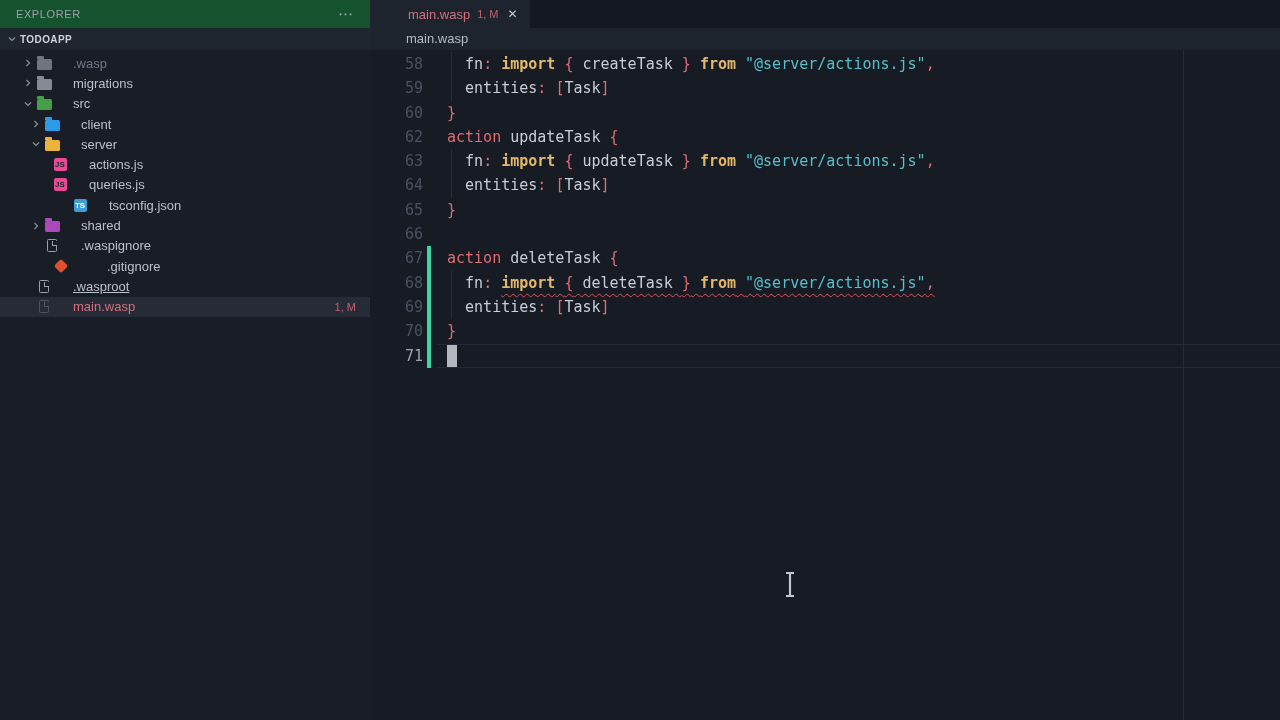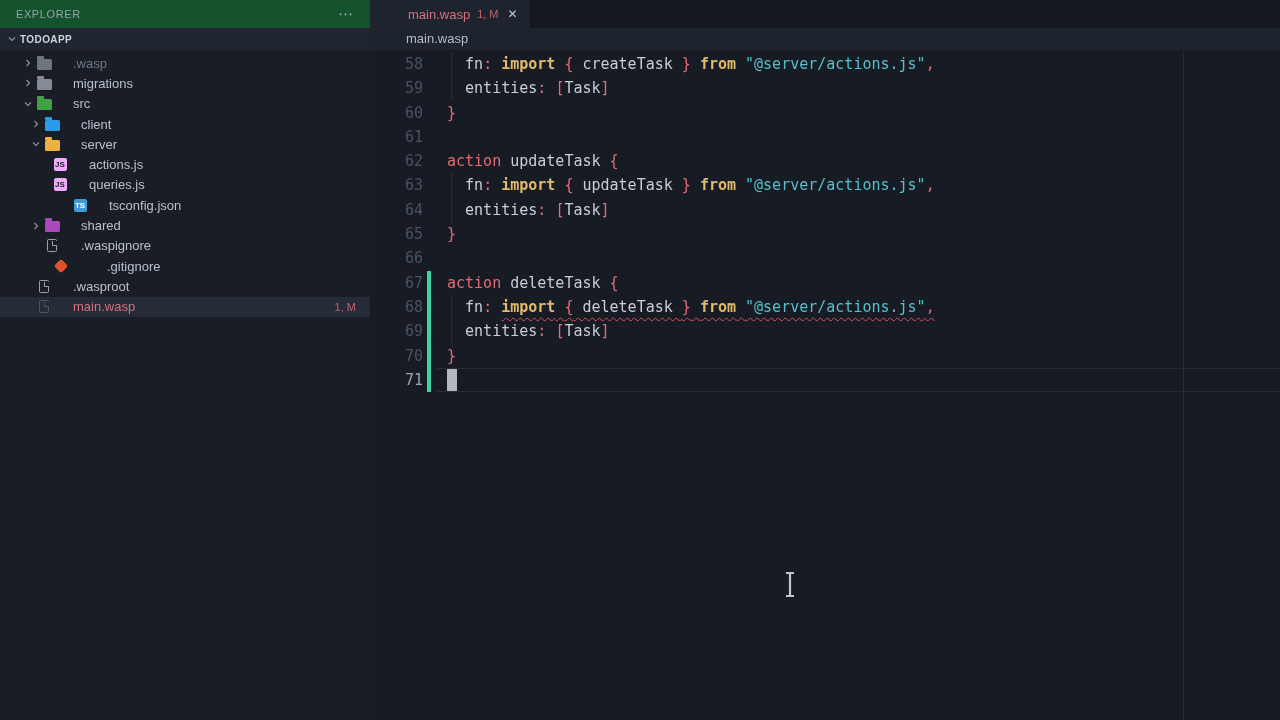--- a/index.html
+++ b/index.html
@@ -34,21 +34,21 @@
   .badge-txt{margin-left:auto;margin-right:14px;font-size:11px;color:var(--badge_red);}
   .chev{width:16px;height:16px;display:inline-flex;align-items:center;justify-content:center;flex:0 0 16px;}
   .chev svg{stroke:#8a919c;fill:none;stroke-width:1.6;}
   .chev.open svg{transform:rotate(90deg);}
   .icon{width:16px;height:16px;display:inline-flex;align-items:center;justify-content:center;flex:0 0 16px;}
   .folder{width:15px;height:11px;border-radius:1.5px;position:relative;margin-top:2px;background:var(--fc,#7c828c);}
   .folder::before{content:'';position:absolute;top:-3px;left:0;width:7px;height:3px;
     border-radius:1px 1px 0 0;background:var(--fc,#7c828c);}
   .sqic{width:13px;height:13px;border-radius:2px;font-size:8px;font-weight:bold;
     display:flex;align-items:center;justify-content:center;font-family:"Liberation Sans",sans-serif;}
-  .sqic.js{background:#f0abfc;color:#22262e;}
+  .sqic.js{background:#ec4899;color:#22262e;}
   .sqic.ts{background:#3f9cd6;color:#fff;}
   .doc{width:10px;height:13px;border:1.2px solid #99a0aa;border-radius:1.5px;position:relative;}
   .doc::before{content:'';position:absolute;top:1px;right:-1px;width:4px;height:4px;
     background:var(--sidebar_bg);border-left:1.2px solid #99a0aa;border-bottom:1.2px solid #99a0aa;}
   .row.sel .doc::before{background:var(--select_bg);}
   .gitic{width:10px;height:10px;background:#e0502e;transform:rotate(45deg);border-radius:2px;}
   .row.dimicon .icon{opacity:.35;}
 
   
   .editor{position:absolute;left:370px;top:0;width:910px;height:720px;background:var(--bg);}
@@ -194,21 +194,21 @@
           </span>
           <span class="lab">.waspignore</span>
         </div>
         <div class="row" style="padding-left: 20px; gap: 17px;">
           <span class="chev"></span>
           <span class="icon">
             <span class="gitic"></span>
           </span>
           <span class="lab">.gitignore</span>
         </div>
-        <div class="row" style="padding-left: 20px;">
+        <div class="row" style="padding-left: 20px; text-decoration: underline;">
           <span class="chev"></span>
           <span class="icon">
             <span class="doc"></span>
           </span>
           <span class="lab">.wasproot</span>
         </div>
         <div class="row sel redname dimicon" style="padding-left: 20px;">
           <span class="chev"></span>
           <span class="icon">
             <span class="doc"></span>
@@ -229,21 +229,20 @@
     </div>
     <div class="crumbs">
       <span>main.wasp</span>
     </div>
     <div class="code">
       <div class="ruler"></div>
       <div class="code-lines">
           <div class="cline"><span class="num">58</span><span class="iguide"></span><span class="ctext"><span class="t-id">  fn</span><span class="t-p">:</span><span class="t-id"> </span><span class="t-imp">import</span><span class="t-id"> </span><span class="t-p">{</span><span class="t-id"> createTask </span><span class="t-p">}</span><span class="t-id"> </span><span class="t-imp">from</span><span class="t-id"> </span><span class="t-s">"@server/actions.js"</span><span class="t-p">,</span></span></div>
           <div class="cline"><span class="num">59</span><span class="iguide"></span><span class="ctext"><span class="t-id">  entities</span><span class="t-p">:</span><span class="t-id"> </span><span class="t-p">[</span><span class="t-id">Task</span><span class="t-p">]</span></span></div>
           <div class="cline"><span class="num">60</span><span class="ctext"><span class="t-p">}</span></span></div>
-          <div class="cline"><span class="num">61</span><span class="ctext"></span></div>
           <div class="cline"><span class="num">62</span><span class="ctext"><span class="t-kw">action</span><span class="t-id"> updateTask </span><span class="t-p">{</span></span></div>
           <div class="cline"><span class="num">63</span><span class="iguide"></span><span class="ctext"><span class="t-id">  fn</span><span class="t-p">:</span><span class="t-id"> </span><span class="t-imp">import</span><span class="t-id"> </span><span class="t-p">{</span><span class="t-id"> updateTask </span><span class="t-p">}</span><span class="t-id"> </span><span class="t-imp">from</span><span class="t-id"> </span><span class="t-s">"@server/actions.js"</span><span class="t-p">,</span></span></div>
           <div class="cline"><span class="num">64</span><span class="iguide"></span><span class="ctext"><span class="t-id">  entities</span><span class="t-p">:</span><span class="t-id"> </span><span class="t-p">[</span><span class="t-id">Task</span><span class="t-p">]</span></span></div>
           <div class="cline"><span class="num">65</span><span class="ctext"><span class="t-p">}</span></span></div>
           <div class="cline"><span class="num">66</span><span class="ctext"></span></div>
           <div class="cline"><span class="num">67</span><span class="modbar"></span><span class="ctext"><span class="t-kw">action</span><span class="t-id"> deleteTask </span><span class="t-p">{</span></span></div>
           <div class="cline"><span class="num">68</span><span class="modbar"></span><span class="iguide"></span><span class="ctext"><span class="t-id">  fn</span><span class="t-p">:</span><span class="t-id"> </span><span class="t-imp sq">import</span><span class="t-id sq"> </span><span class="t-p sq">{</span><span class="t-id sq"> deleteTask </span><span class="t-p sq">}</span><span class="t-id sq"> </span><span class="t-imp sq">from</span><span class="t-id sq"> </span><span class="t-s sq">"@server/actions.js"</span><span class="t-p sq">,</span></span></div>
           <div class="cline"><span class="num">69</span><span class="modbar"></span><span class="iguide"></span><span class="ctext"><span class="t-id">  entities</span><span class="t-p">:</span><span class="t-id"> </span><span class="t-p">[</span><span class="t-id">Task</span><span class="t-p">]</span></span></div>
           <div class="cline"><span class="num">70</span><span class="modbar"></span><span class="ctext"><span class="t-p">}</span></span></div>
           <div class="cline cur"><div class="hl"></div><span class="num">71</span><span class="modbar"></span><span class="ctext"></span><span class="caret"></span></div>

